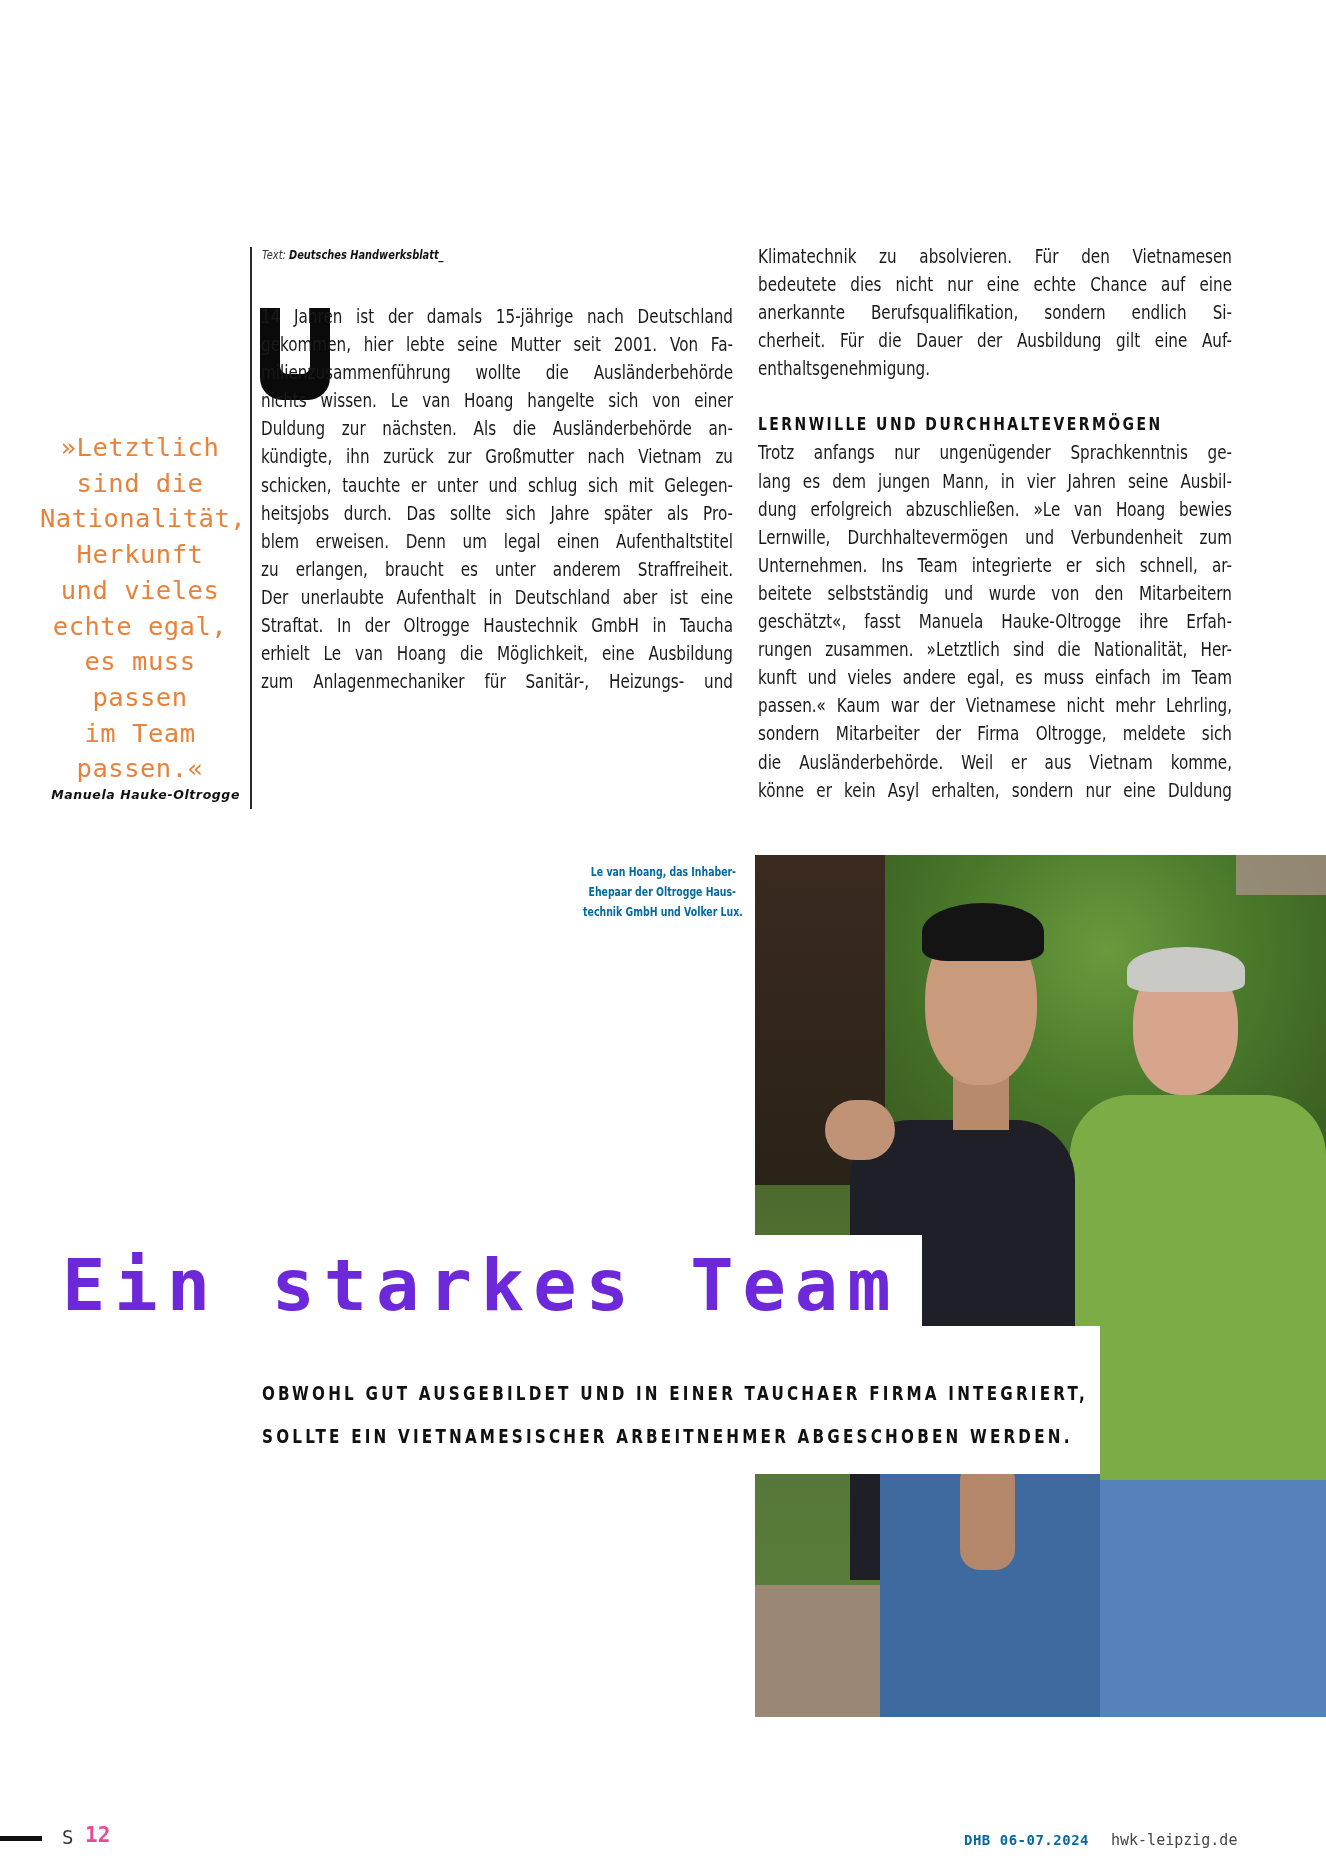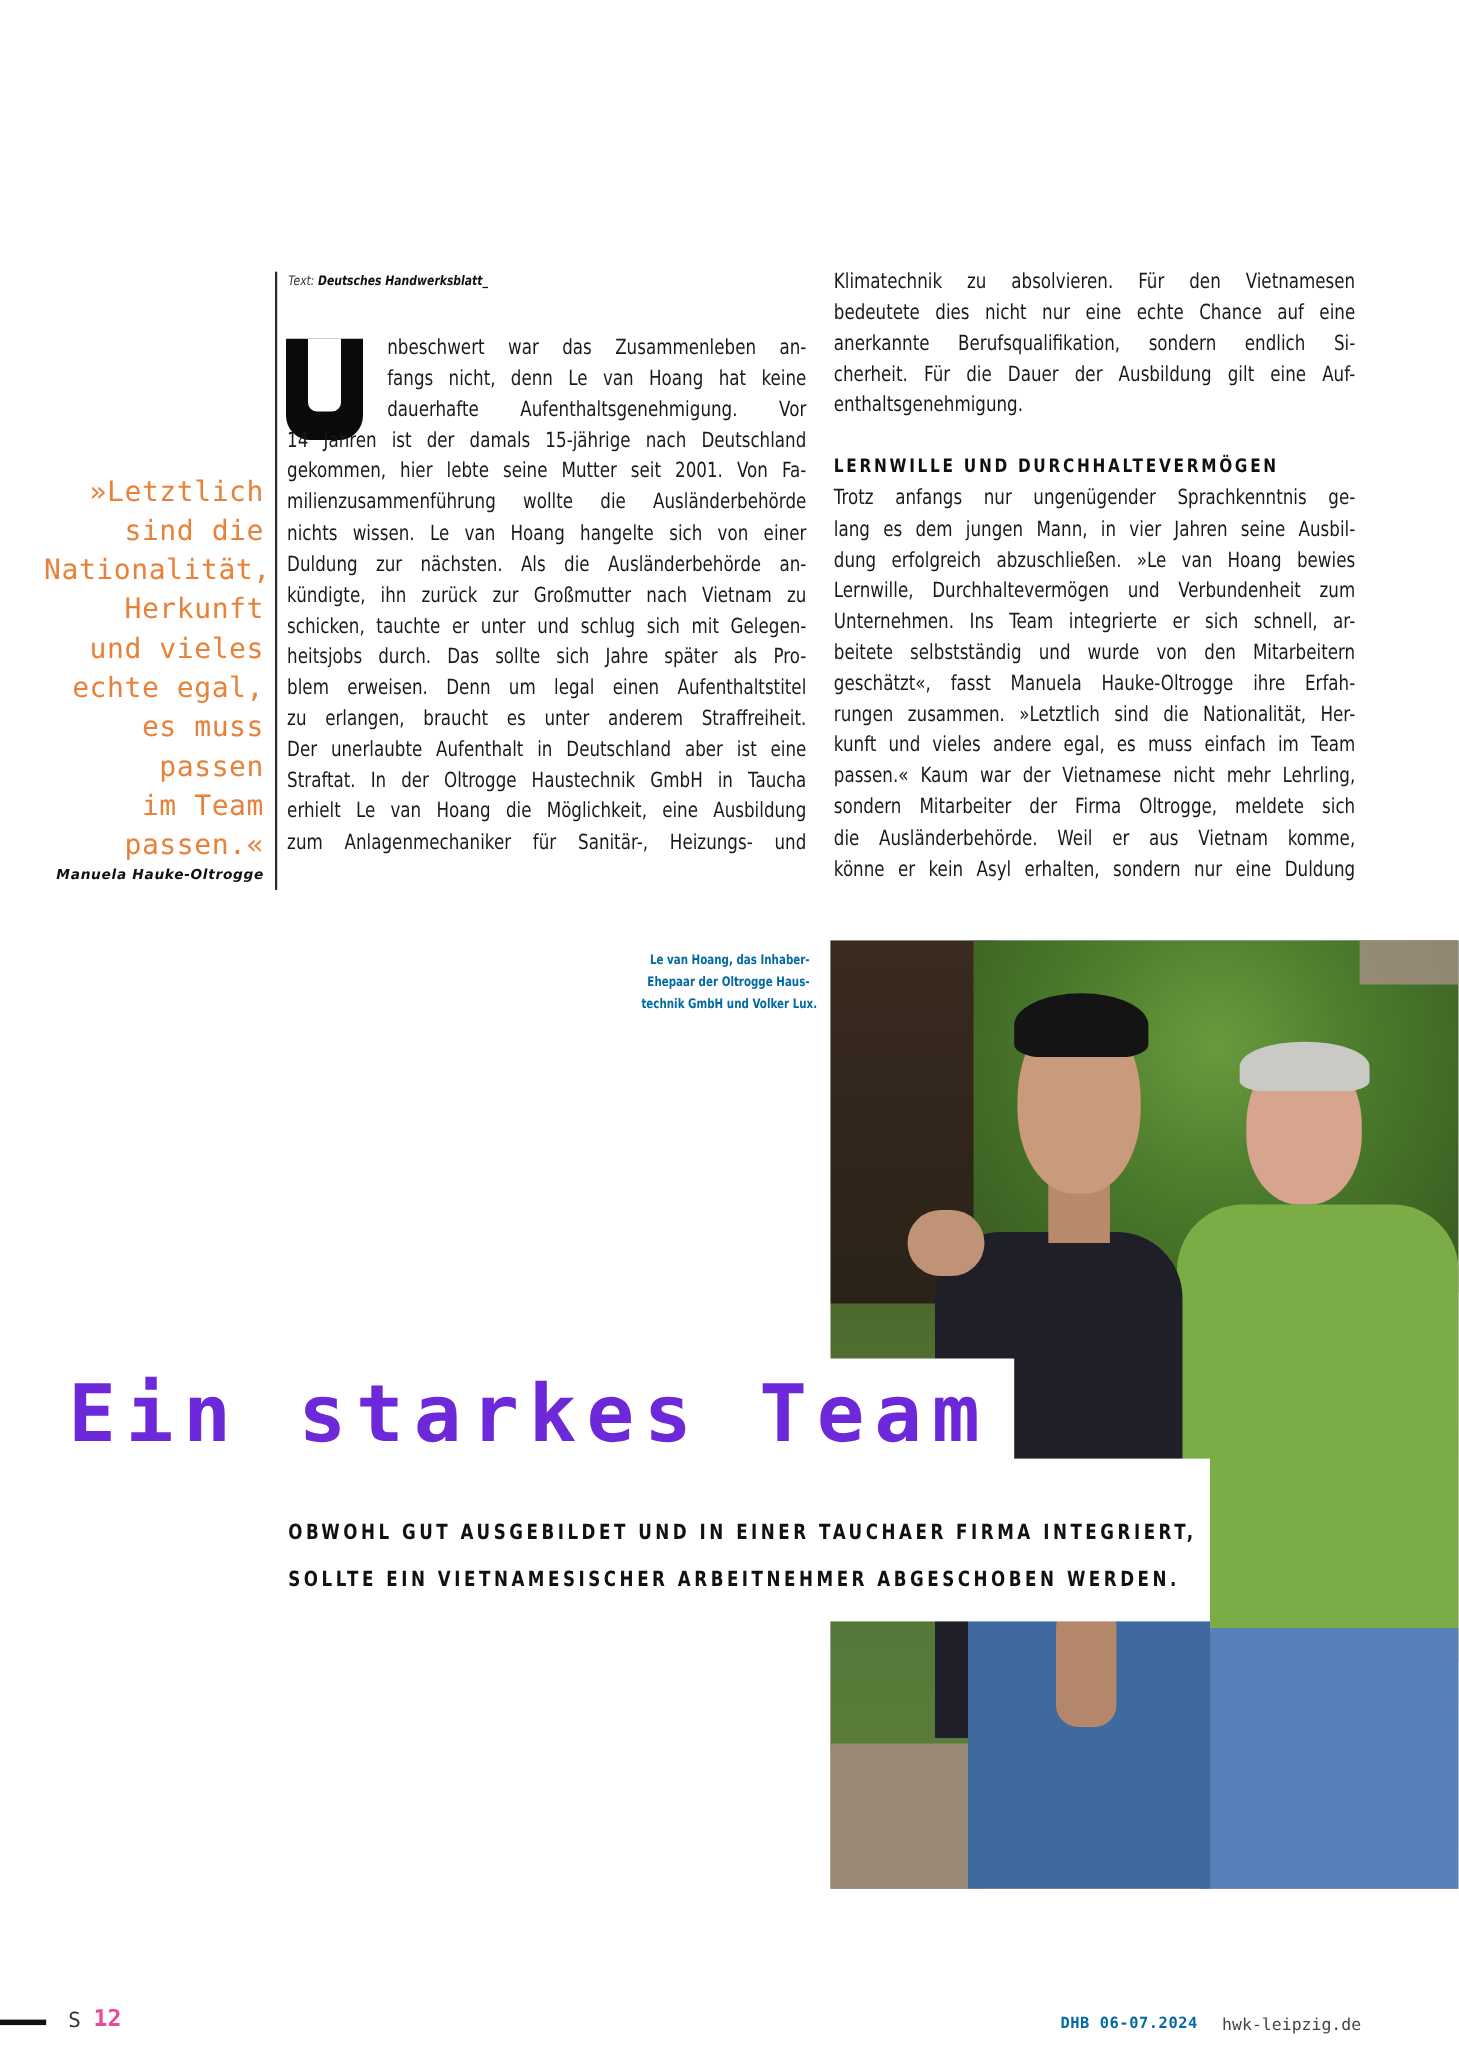--- a/index.html
+++ b/index.html
@@ -10,21 +10,21 @@
     position: absolute; left: 262px; top: 248px;
     font-family: "DejaVu Sans", sans-serif; font-size: 12px; font-style: italic;
     color: #333; transform: scaleX(0.82); transform-origin: left top; white-space: nowrap;
   }
   .credit b { font-weight: bold; color: #111; }
 
   .vline { position: absolute; left: 250px; top: 247px; width: 2px; height: 562px; background: #2a2a2a; }
 
   .pullquote {
     position: absolute; left: 40px; top: 430px; width: 200px;
-    text-align: right; color: #e8823a;
+    text-align: center; color: #e8823a;
     font-family: "DejaVu Sans Mono", monospace; font-size: 25.5px; line-height: 35.7px;
     letter-spacing: 0.5px;
   }
   .pullquote-author {
     position: absolute; left: 40px; top: 787px; width: 200px; text-align: right;
     font-family: "DejaVu Sans", sans-serif; font-size: 12.5px; font-style: italic; font-weight: bold;
     color: #111; letter-spacing: 0.6px;
   }
 
   .col {
@@ -129,25 +129,20 @@
   <div>es muss</div>
   <div>passen</div>
   <div>im Team</div>
   <div>passen.«</div>
 </div>
 <div class="pullquote-author">Manuela Hauke-Oltrogge</div>
 
 <div class="dropcap" title="U"></div>
 
 <div class="col col1">
-  <div class="indent">
-    <span class="col-line">nbeschwert war das Zusammenleben an-</span>
-    <span class="col-line">fangs nicht, denn Le van Hoang hat keine</span>
-    <span class="col-line">dauerhafte Aufenthaltsgenehmigung. Vor</span>
-  </div>
   <span class="col-line">14 Jahren ist der damals 15-jährige nach Deutschland</span>
   <span class="col-line">gekommen, hier lebte seine Mutter seit 2001. Von Fa-</span>
   <span class="col-line">milienzusammenführung wollte die Ausländerbehörde</span>
   <span class="col-line">nichts wissen. Le van Hoang hangelte sich von einer</span>
   <span class="col-line">Duldung zur nächsten. Als die Ausländerbehörde an-</span>
   <span class="col-line">kündigte, ihn zurück zur Großmutter nach Vietnam zu</span>
   <span class="col-line">schicken, tauchte er unter und schlug sich mit Gelegen-</span>
   <span class="col-line">heitsjobs durch. Das sollte sich Jahre später als Pro-</span>
   <span class="col-line">blem erweisen. Denn um legal einen Aufenthaltstitel</span>
   <span class="col-line">zu erlangen, braucht es unter anderem Straffreiheit.</span>

